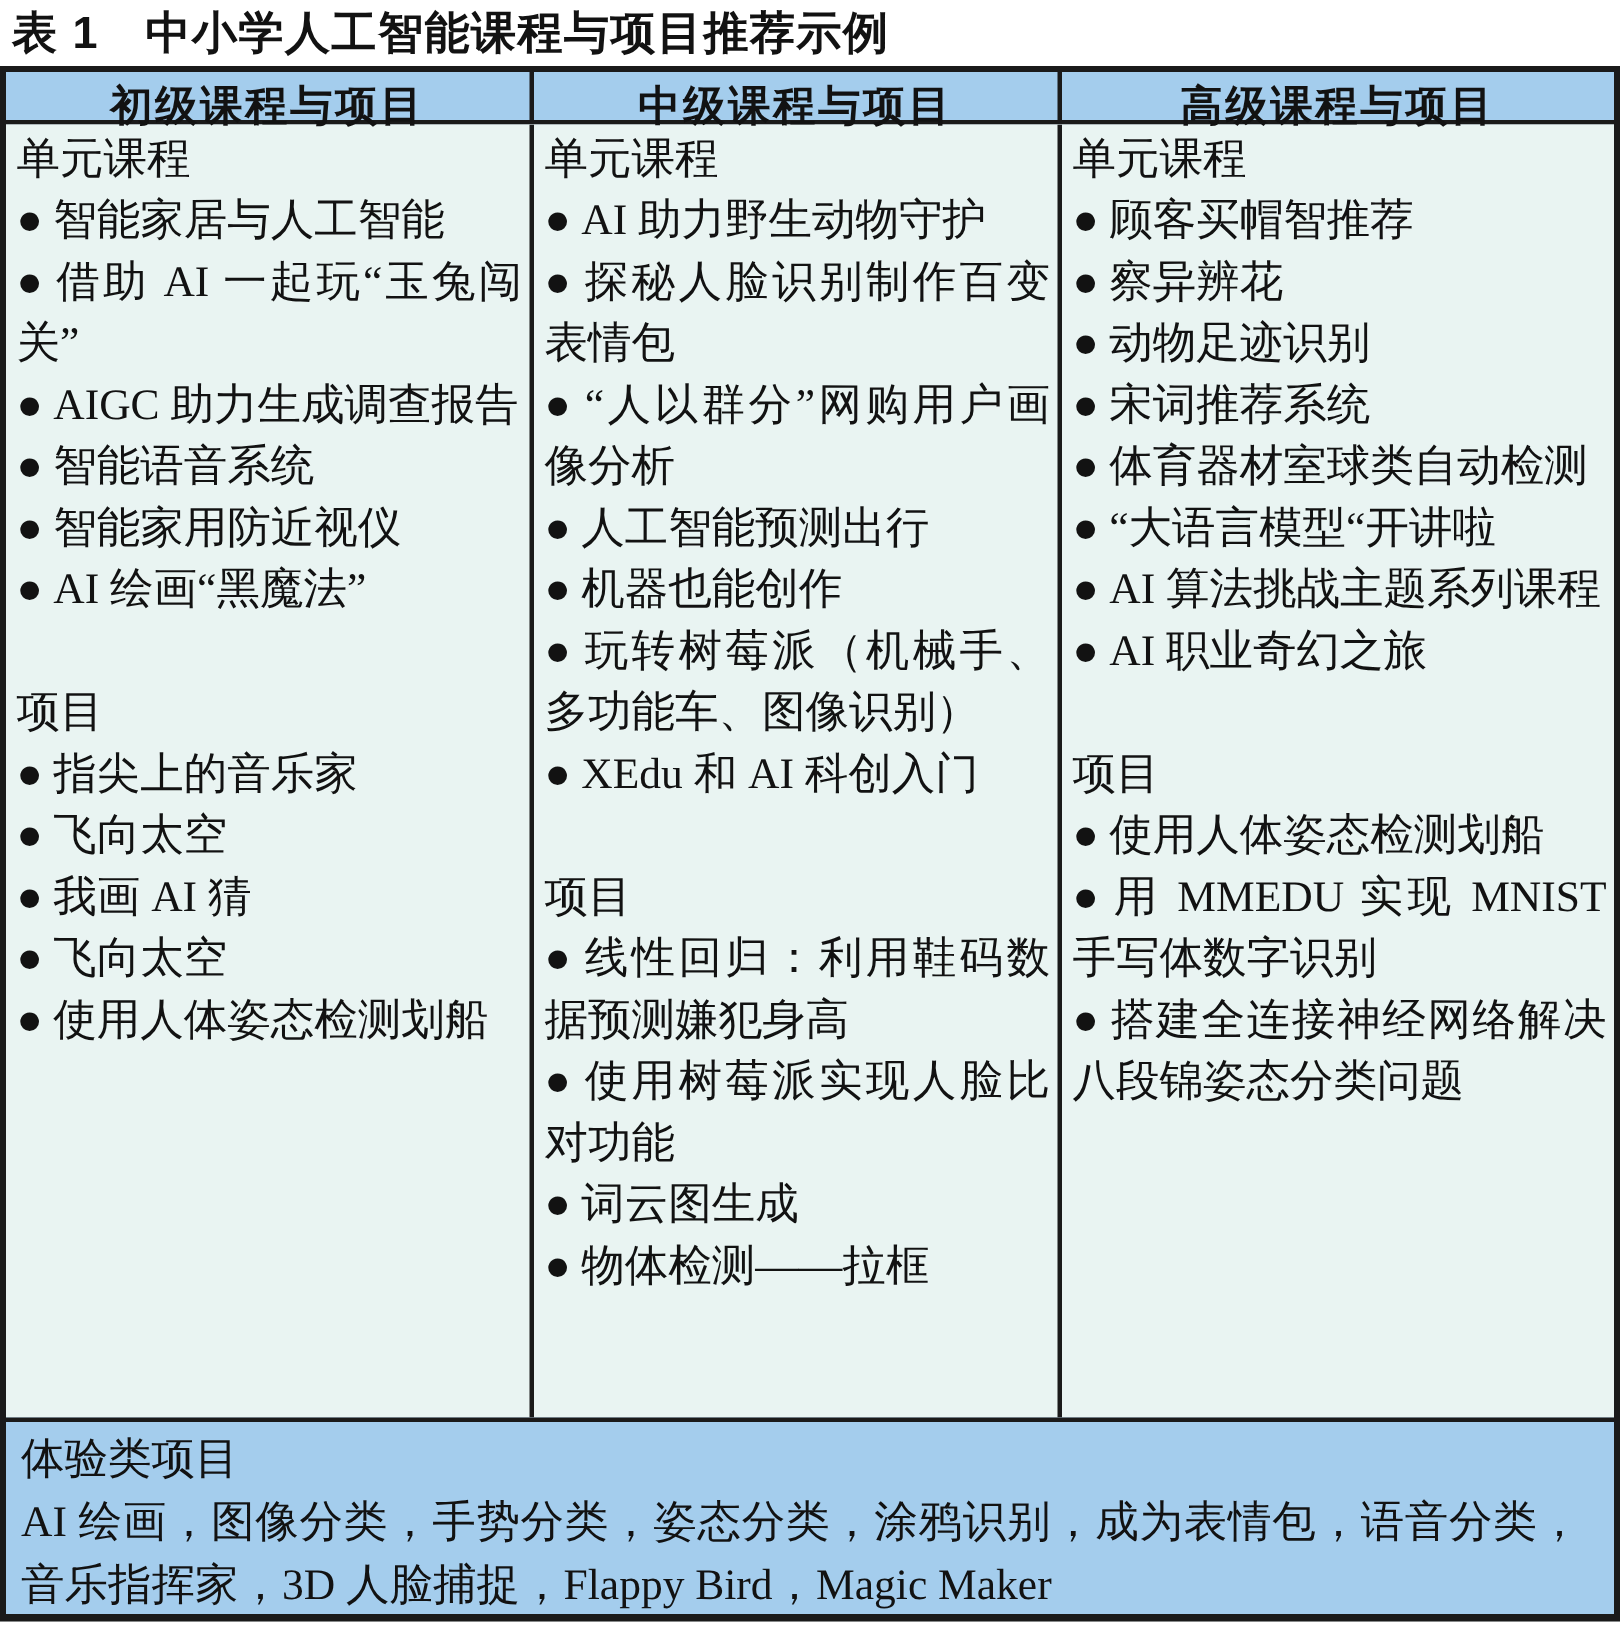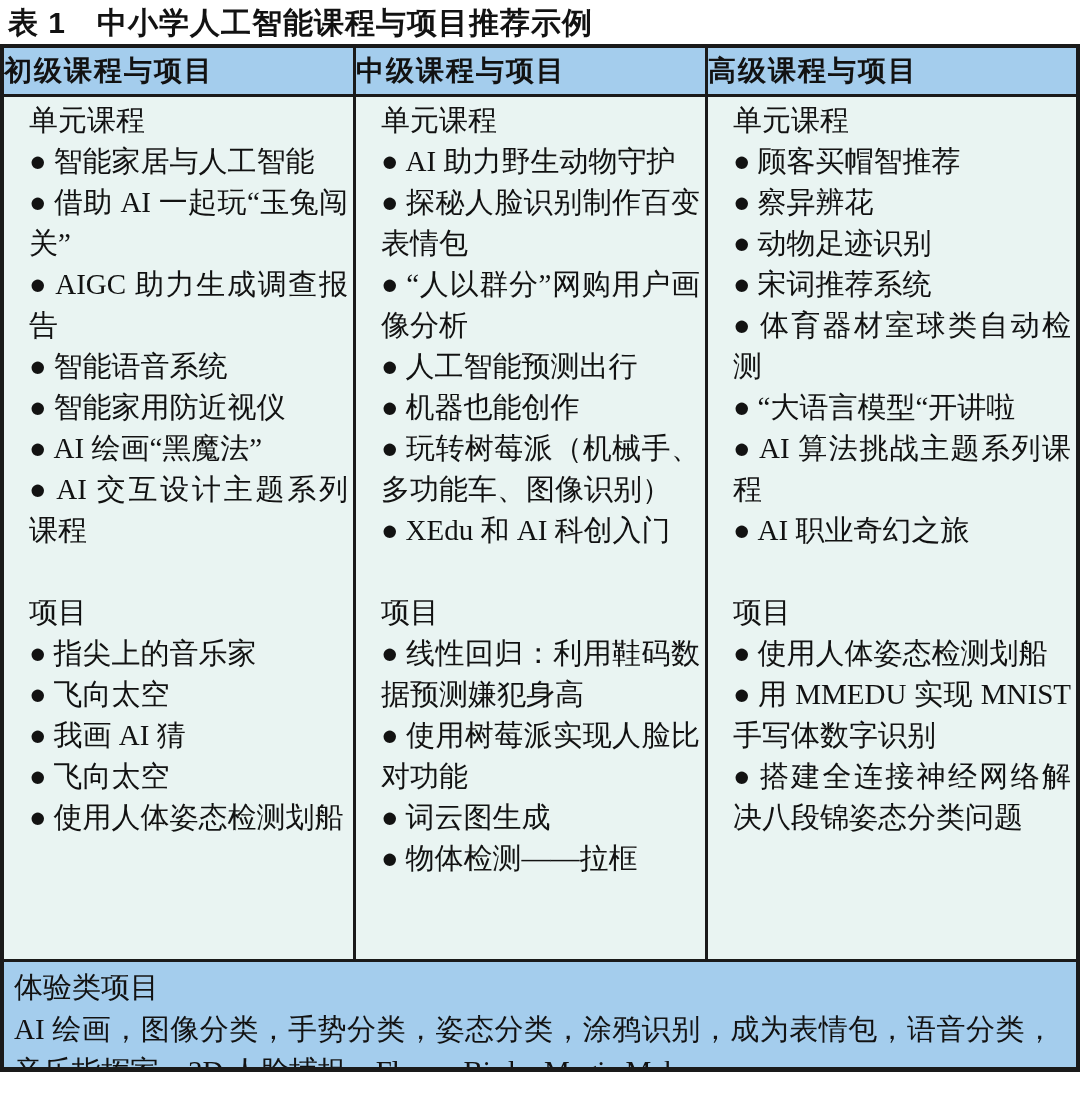--- a/index.html
+++ b/index.html
@@ -28,49 +28,49 @@
     background:var(--cell-bg);
   }
   .thead{
     display:grid;grid-template-columns:352px 352px 1fr;
     background:var(--accent-bg);
     border-bottom:3px solid var(--border);
   }
   .th{
     box-sizing:border-box;
     border-right:3px solid var(--border);
-    text-align:left;
+    text-align:center;
     font-family:"Liberation Sans","DejaVu Sans",sans-serif;
-    font-weight:bold;font-size:28px;line-height:46px;height:46px;
+    font-weight:bold;font-size:28px;line-height:46px;height:32px;
     letter-spacing:2px;
   }
   .th:last-child{border-right:none;}
   .tbody{
     display:grid;grid-template-columns:352px 352px 1fr;
     background:var(--cell-bg);
     height:862px;overflow:hidden;
   }
   .col{
     box-sizing:border-box;
     border-right:3px solid var(--border);
     padding:3px 5px 0 7px;
     font-size:29px;line-height:41px;
     text-align:justify;
   }
   .col:last-child{border-right:none;}
-  .line{min-height:41px;margin-left:18px;}
+  .line{min-height:41px;}
   .t-blank{height:41px;}
   .bullet{margin-right:7px;}
   .bullet:empty{margin:0;}
   .tfoot{
     box-sizing:border-box;
     border-top:3px solid var(--border);
     background:var(--accent-bg);
     padding:4px 22px 0 10px;
-    height:108px;overflow:hidden;
+    height:131px;overflow:hidden;
     font-size:29px;line-height:42px;
     text-align:justify;
   }
 </style>
 </head>
 <body>
 
 <div class="page-title">表 1　中小学人工智能课程与项目推荐示例</div>
 
 <div class="ai-table">
@@ -91,21 +91,20 @@
         <div class="line t-item"><span class="bullet">●</span><span>借助 AI 一起玩“玉兔闯关”</span></div>
 
         <div class="line t-item"><span class="bullet">●</span><span>AIGC 助力生成调查报告</span></div>
 
         <div class="line t-item"><span class="bullet">●</span><span>智能语音系统</span></div>
 
         <div class="line t-item"><span class="bullet">●</span><span>智能家用防近视仪</span></div>
 
         <div class="line t-item"><span class="bullet">●</span><span>AI 绘画“黑魔法”</span></div>
 
-        <div class="line t-item"><span class="bullet">●</span><span>AI 交互设计主题系列课程</span></div>
 
 
         <div class="line t-blank"><span class="bullet"></span><span></span></div>
 
         <div class="line t-label"><span class="bullet"></span><span>项目</span></div>
 
         <div class="line t-item"><span class="bullet">●</span><span>指尖上的音乐家</span></div>
 
         <div class="line t-item"><span class="bullet">●</span><span>飞向太空</span></div>
 

